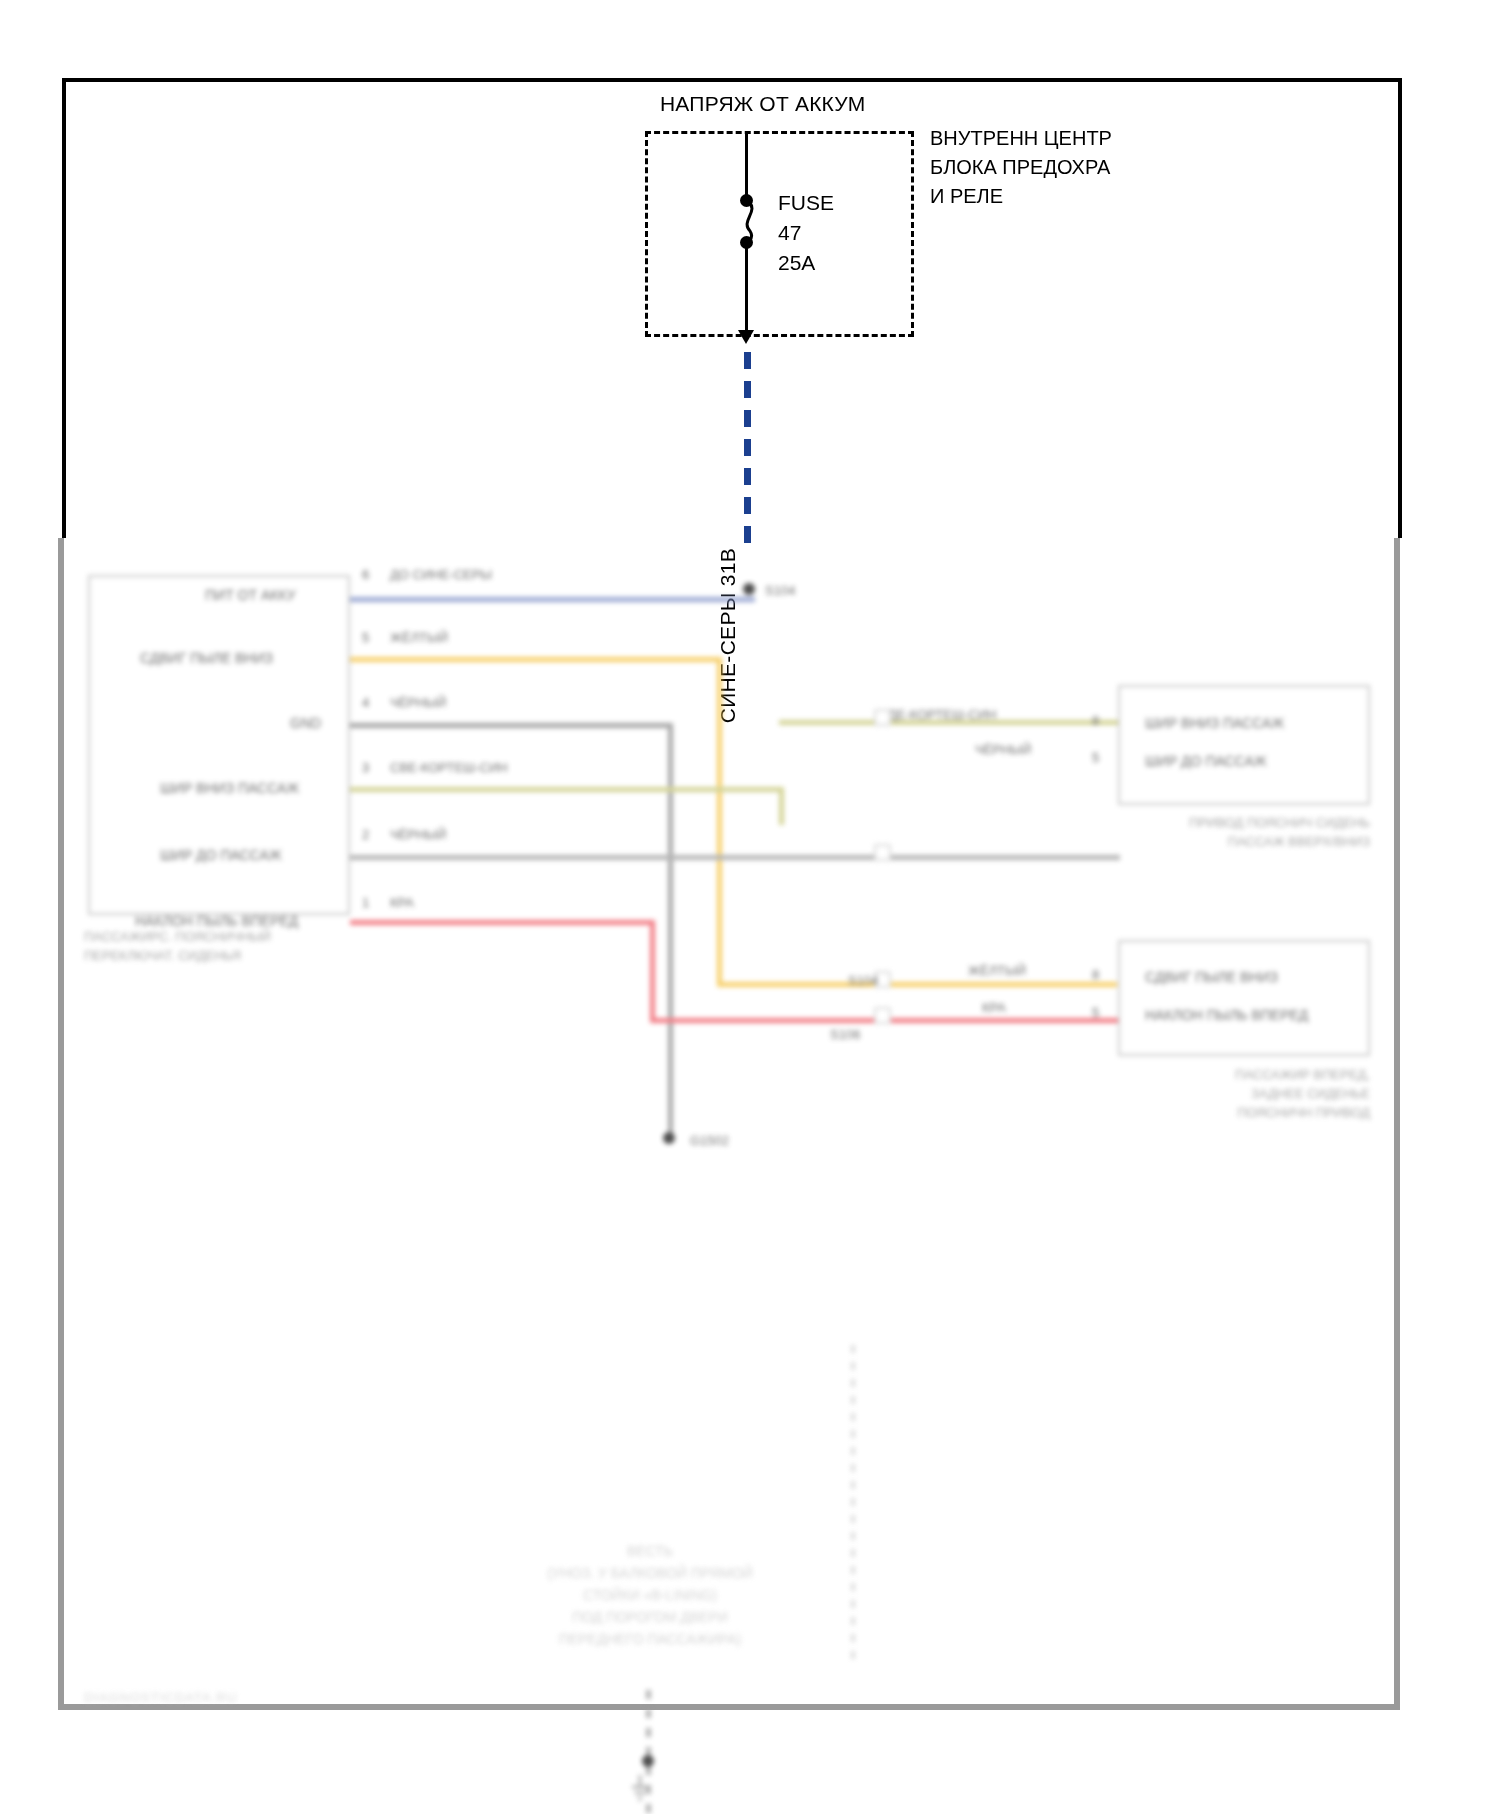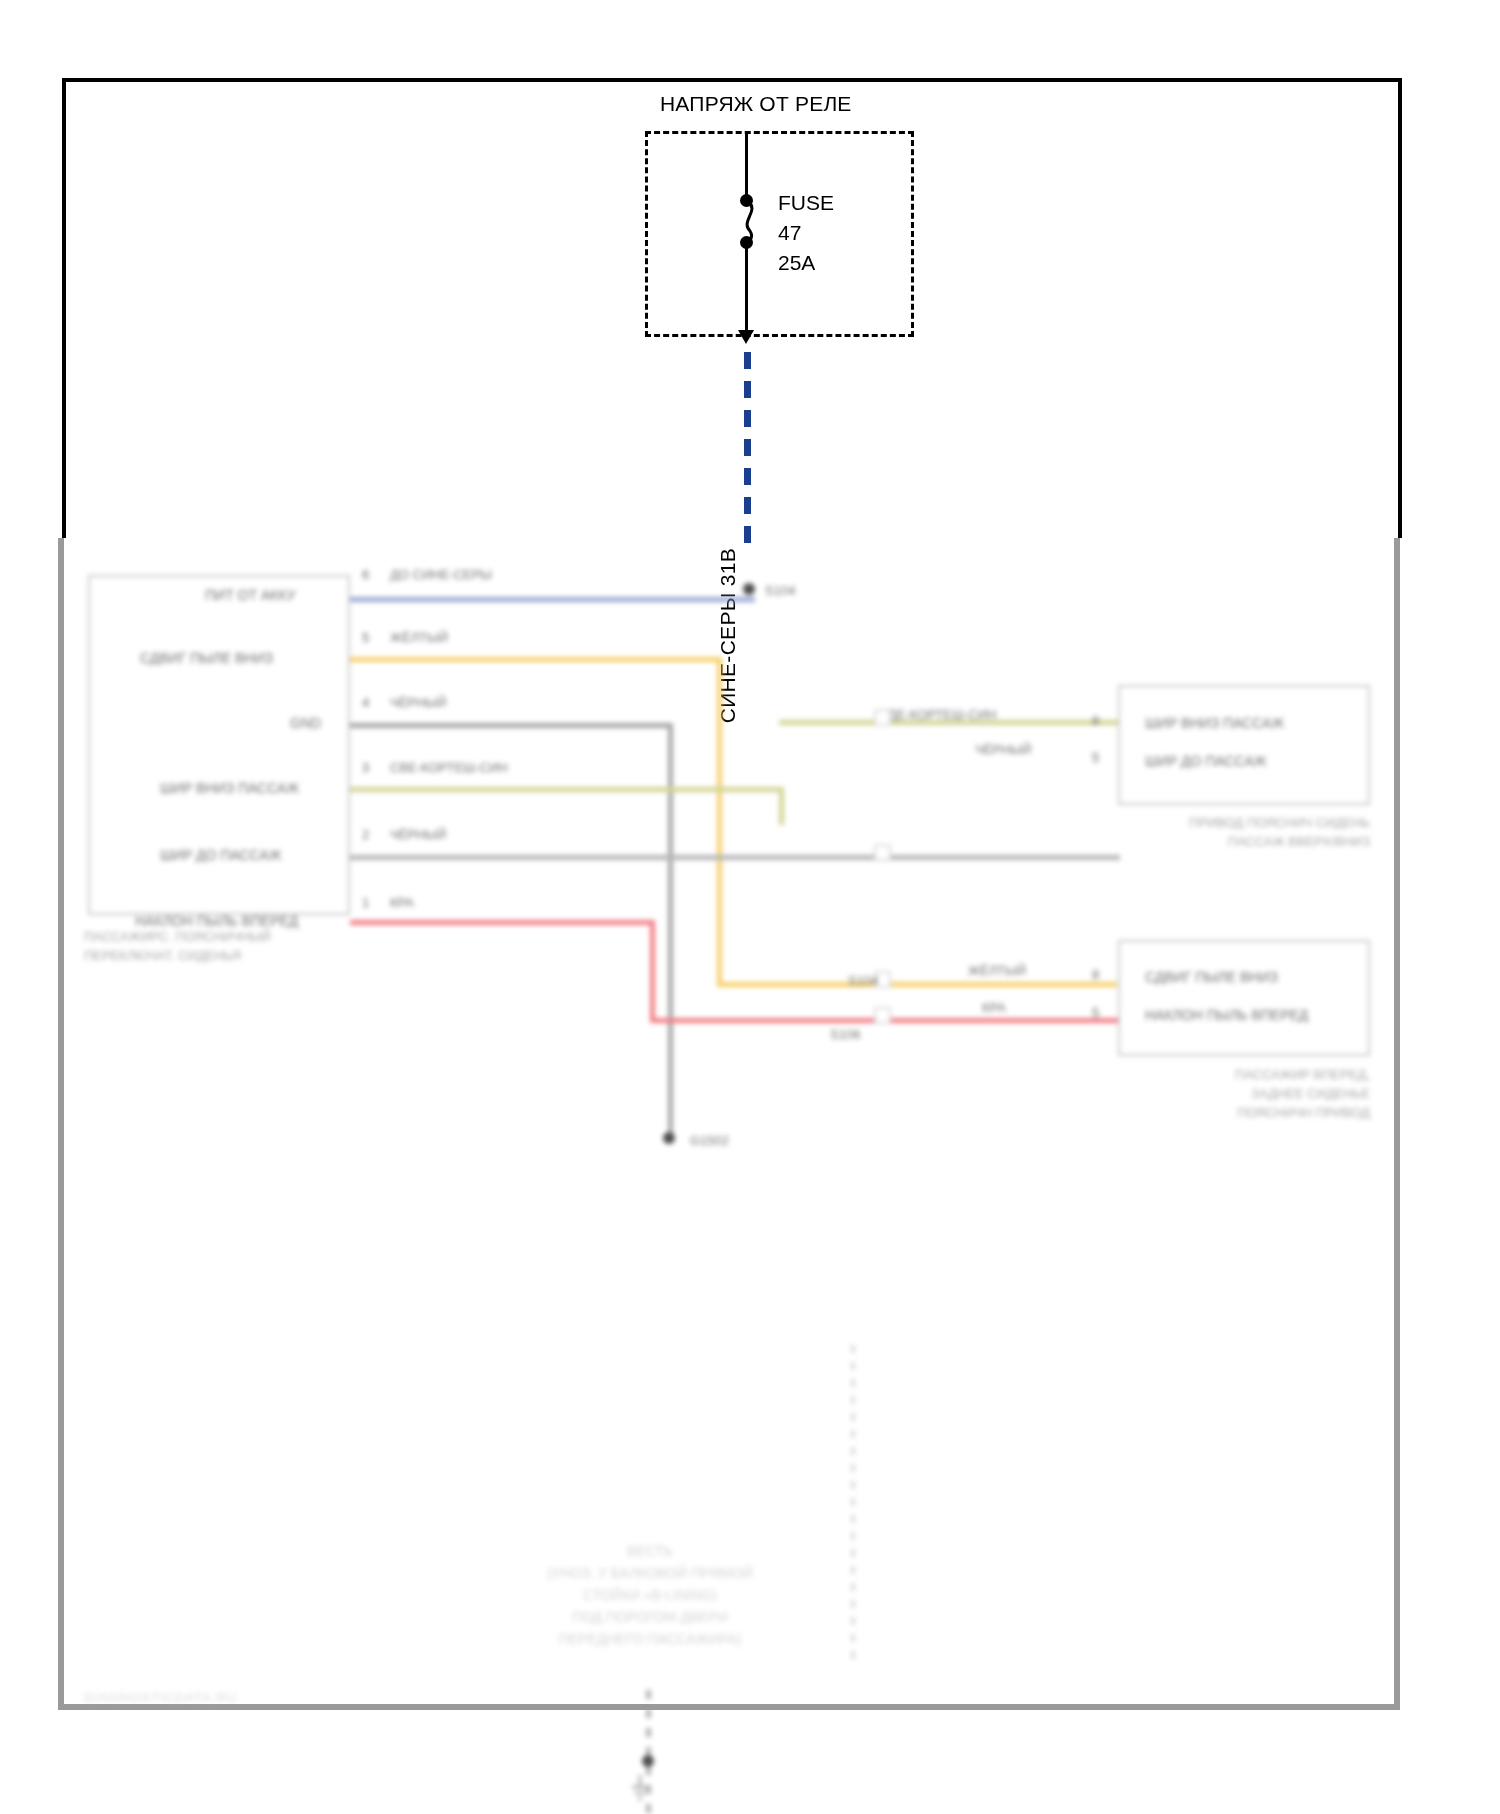--- a/index.html
+++ b/index.html
@@ -67,23 +67,26 @@
 
 <div id="page">
 
   <div class="frame-top"></div>
   <div class="frame-left-blk"></div>
   <div class="frame-right-blk"></div>
   <div class="frame-left-gry"></div>
   <div class="frame-right-gry"></div>
   <div class="frame-bot-gry"></div>
 
-  <div class="supply-label">НАПРЯЖ ОТ РЕЛЕ</div>
+  <div class="supply-label">НАПРЯЖ ОТ АККУМ</div>
 
   <div class="dash-box"></div>
+  <div class="fusebox-caption">ВНУТРЕНН ЦЕНТР
+БЛОКА ПРЕДОХРА
+И РЕЛЕ</div>
 
   <div class="v-wire" style="top:131px;height:70px;"></div>
   <div class="fuse-dot" style="top:194px;"></div>
   <svg class="fuse-squiggle" viewBox="0 0 22 42">
     <path d="M8 0 C 20 10, 0 20, 10 30 C 14 36, 10 40, 8 42" stroke="#000" stroke-width="3" fill="none"></path>
   </svg>
   <div class="fuse-dot" style="top:236px;"></div>
   <div class="fuse-text">FUSE
 47
 25A</div>

